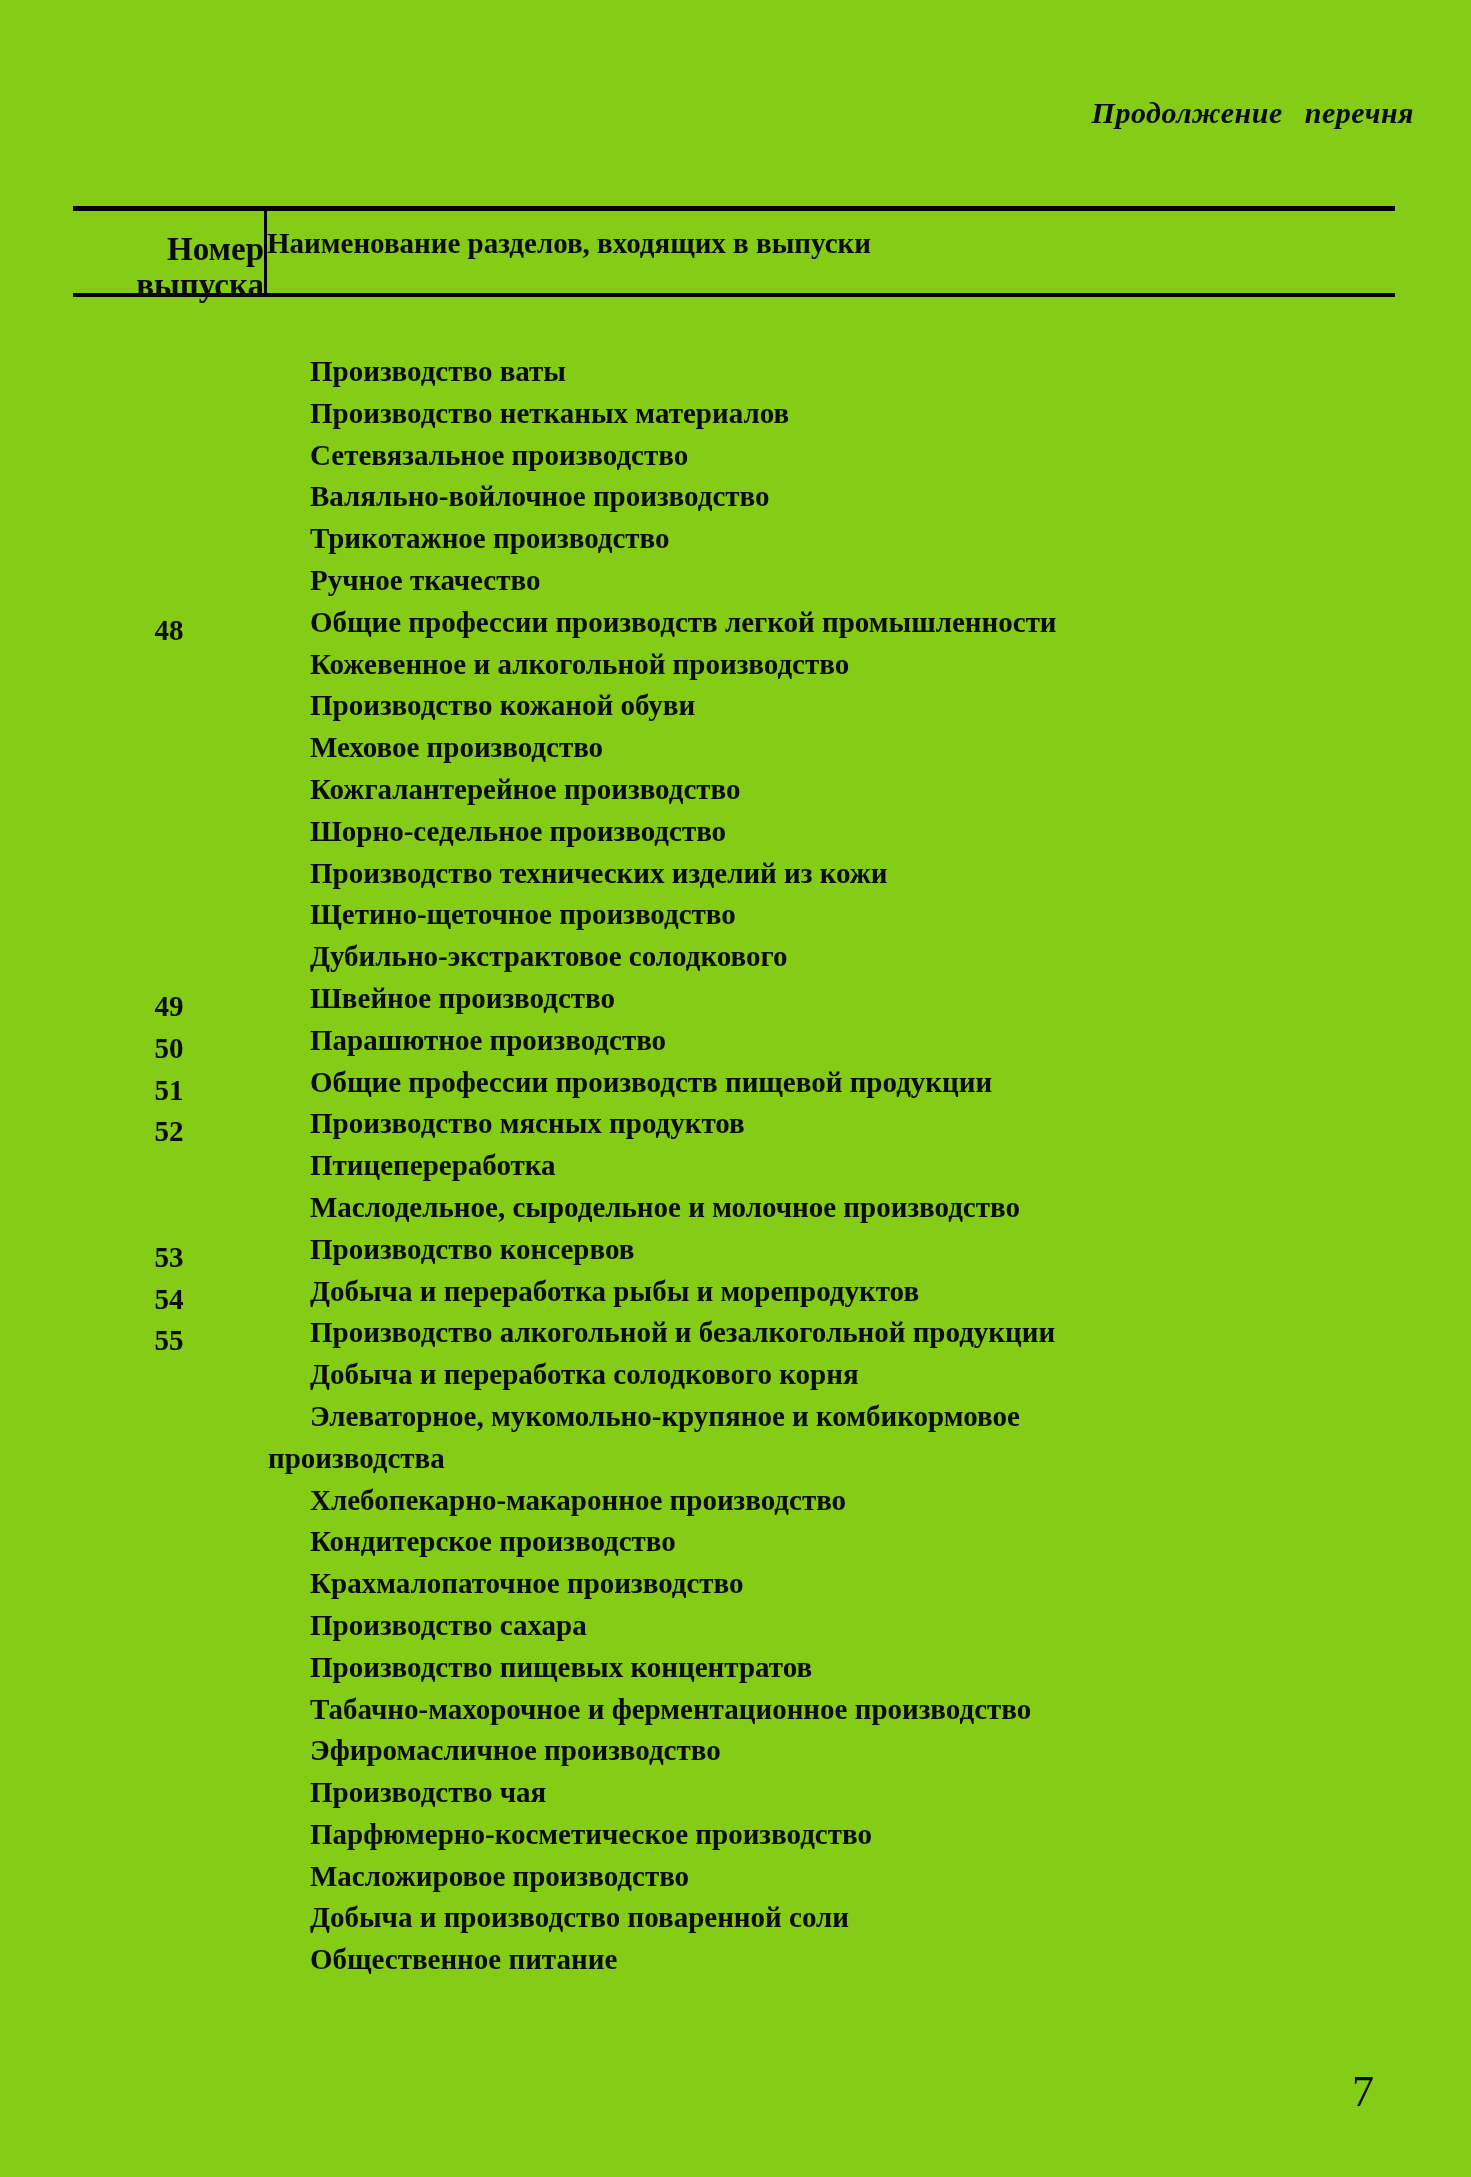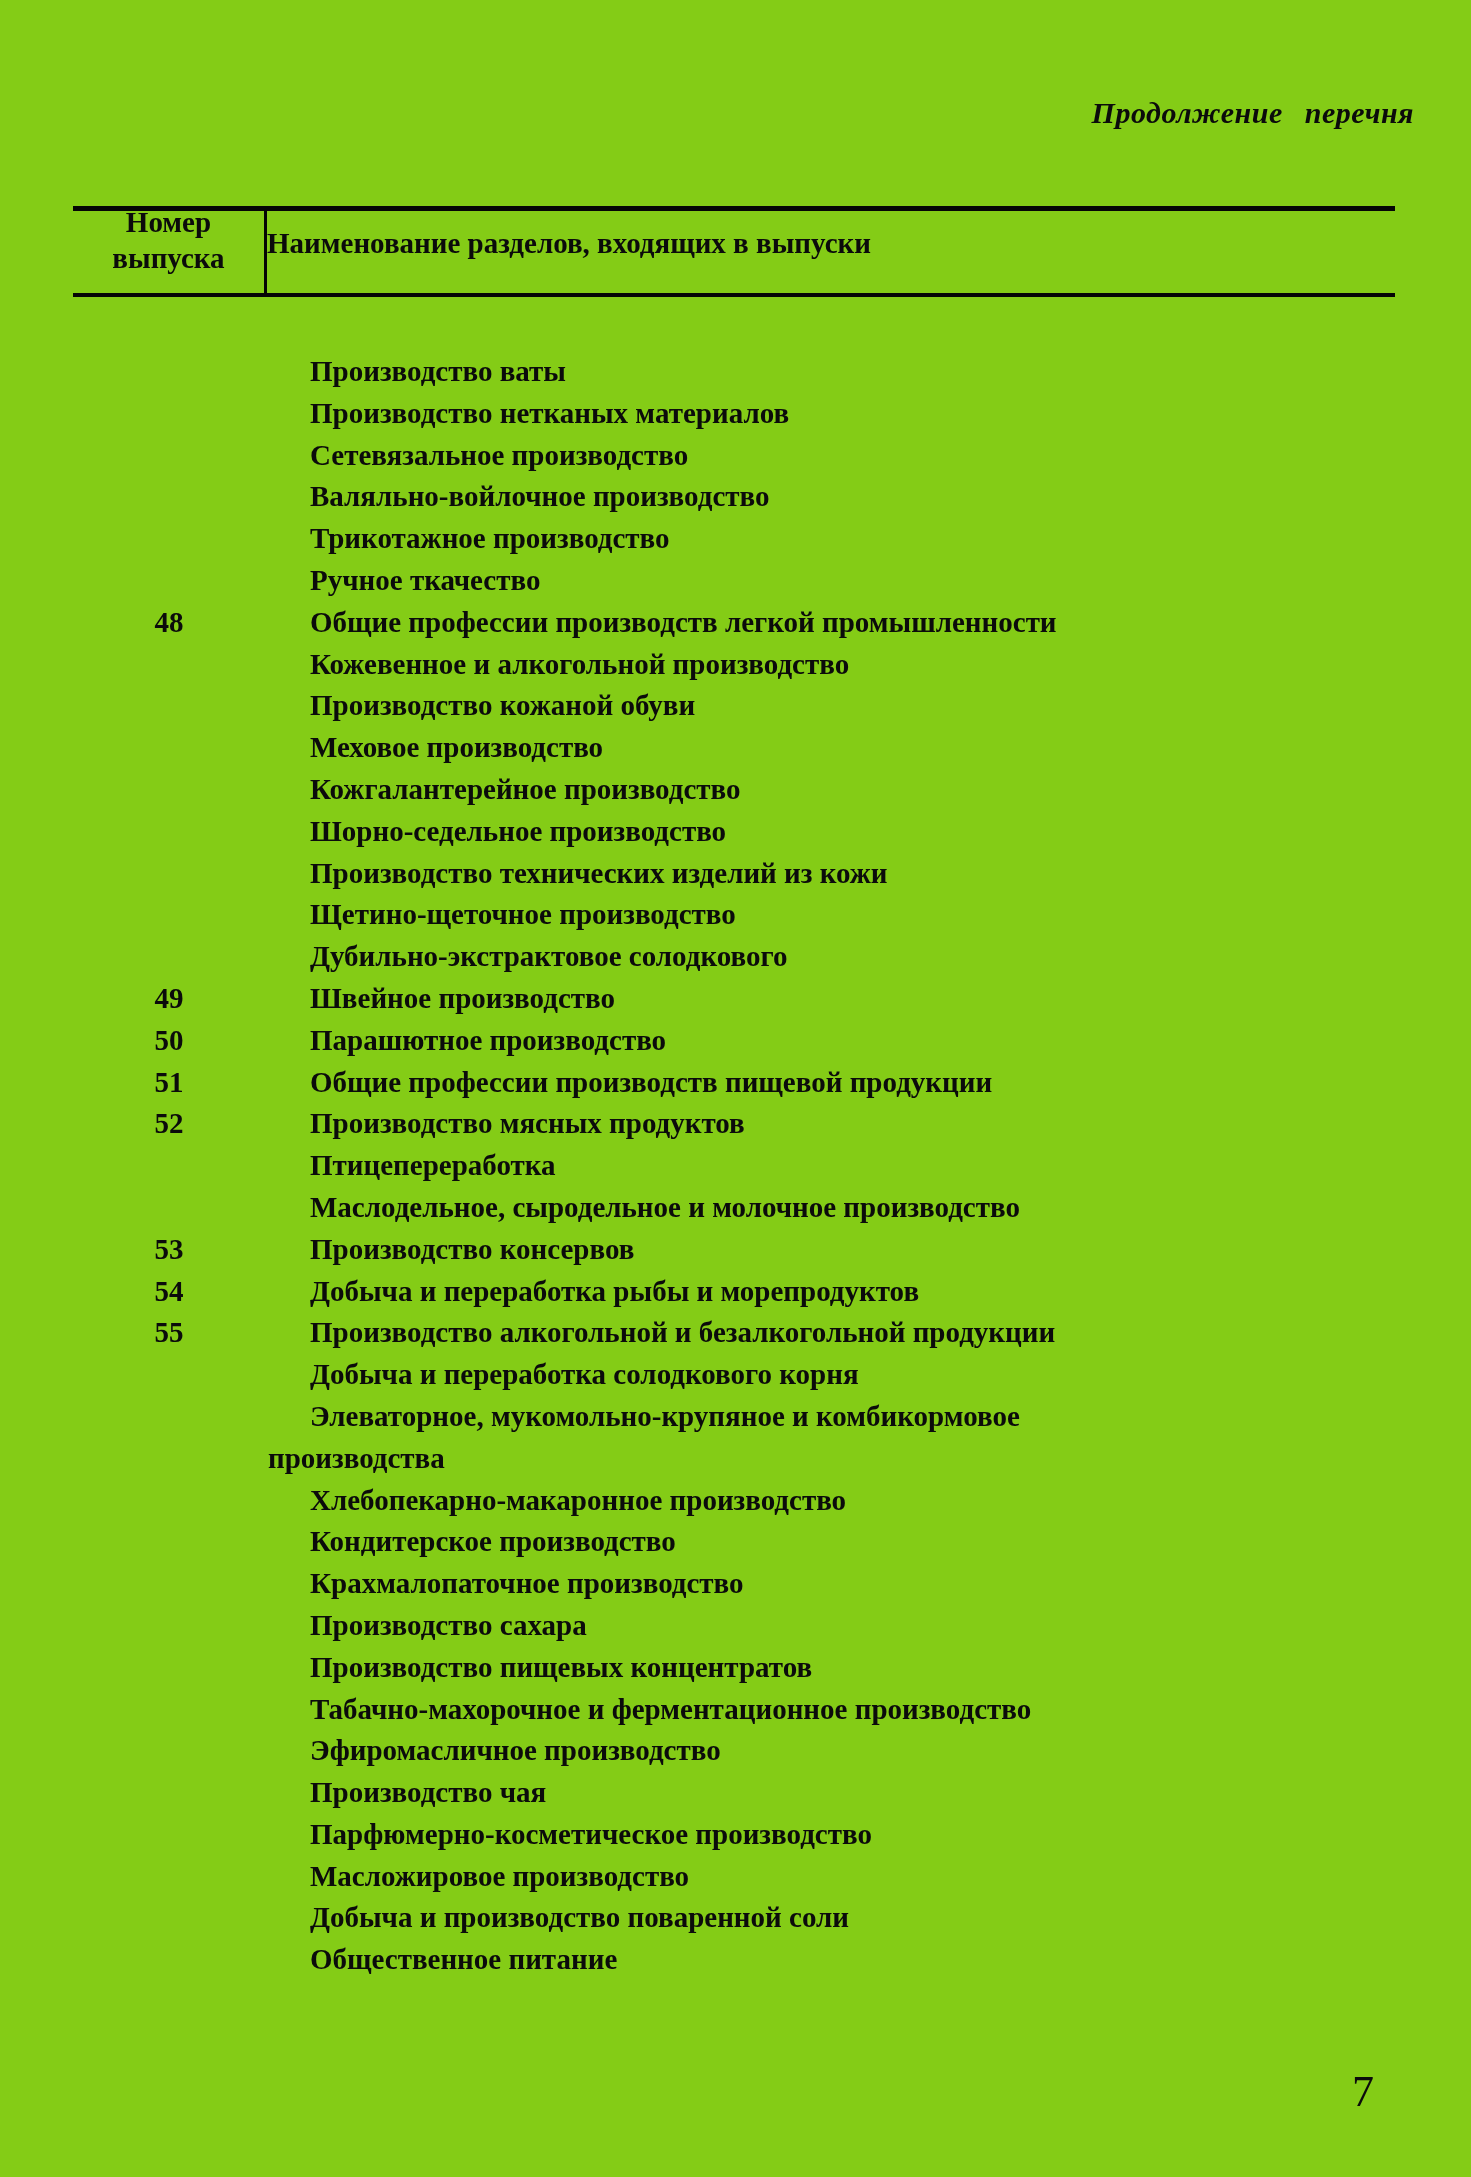--- a/index.html
+++ b/index.html
@@ -18,33 +18,33 @@
     font-weight:bold;
     font-size:30px;
     word-spacing:14px;
     letter-spacing:.5px;
   }
   .rule{position:absolute;left:73px;width:1322px;background:#050505;}
   .rule-top{top:206px;height:5px;}
   .rule-bottom{top:293px;height:4px;}
   .vdiv{position:absolute;left:264px;top:206px;width:3px;height:91px;background:#050505;}
   .hcell1{
-    position:absolute;left:73px;top:204px;width:191px;
-    text-align:center;font-size:29px;line-height:36px;font-weight:bold;
+    position:absolute;left:73px;top:231px;width:191px;
+    text-align:right;font-size:33px;line-height:36px;font-weight:bold;
   }
   .hcell2{
     position:absolute;left:267px;top:227px;width:1128px;
     text-align:left;font-size:29px;font-weight:bold;
   }
   .rows{
     position:absolute;left:73px;top:351px;width:1370px;
     font-size:29px;font-weight:bold;
   }
   .row{display:flex;height:41.8px;line-height:41.8px;white-space:nowrap;}
-  .num{width:192px;text-align:center;flex:none;}
+  .num{width:192px;text-align:center;flex:none;margin-top:8px;}
   .txt{padding-left:45px;}
   .row.hanging .txt{padding-left:3px;}
   .page-number{
     position:absolute;left:1352px;top:2066px;
     font-size:44px;font-weight:normal;
   }
 </style>
 </head>
 <body>
 

